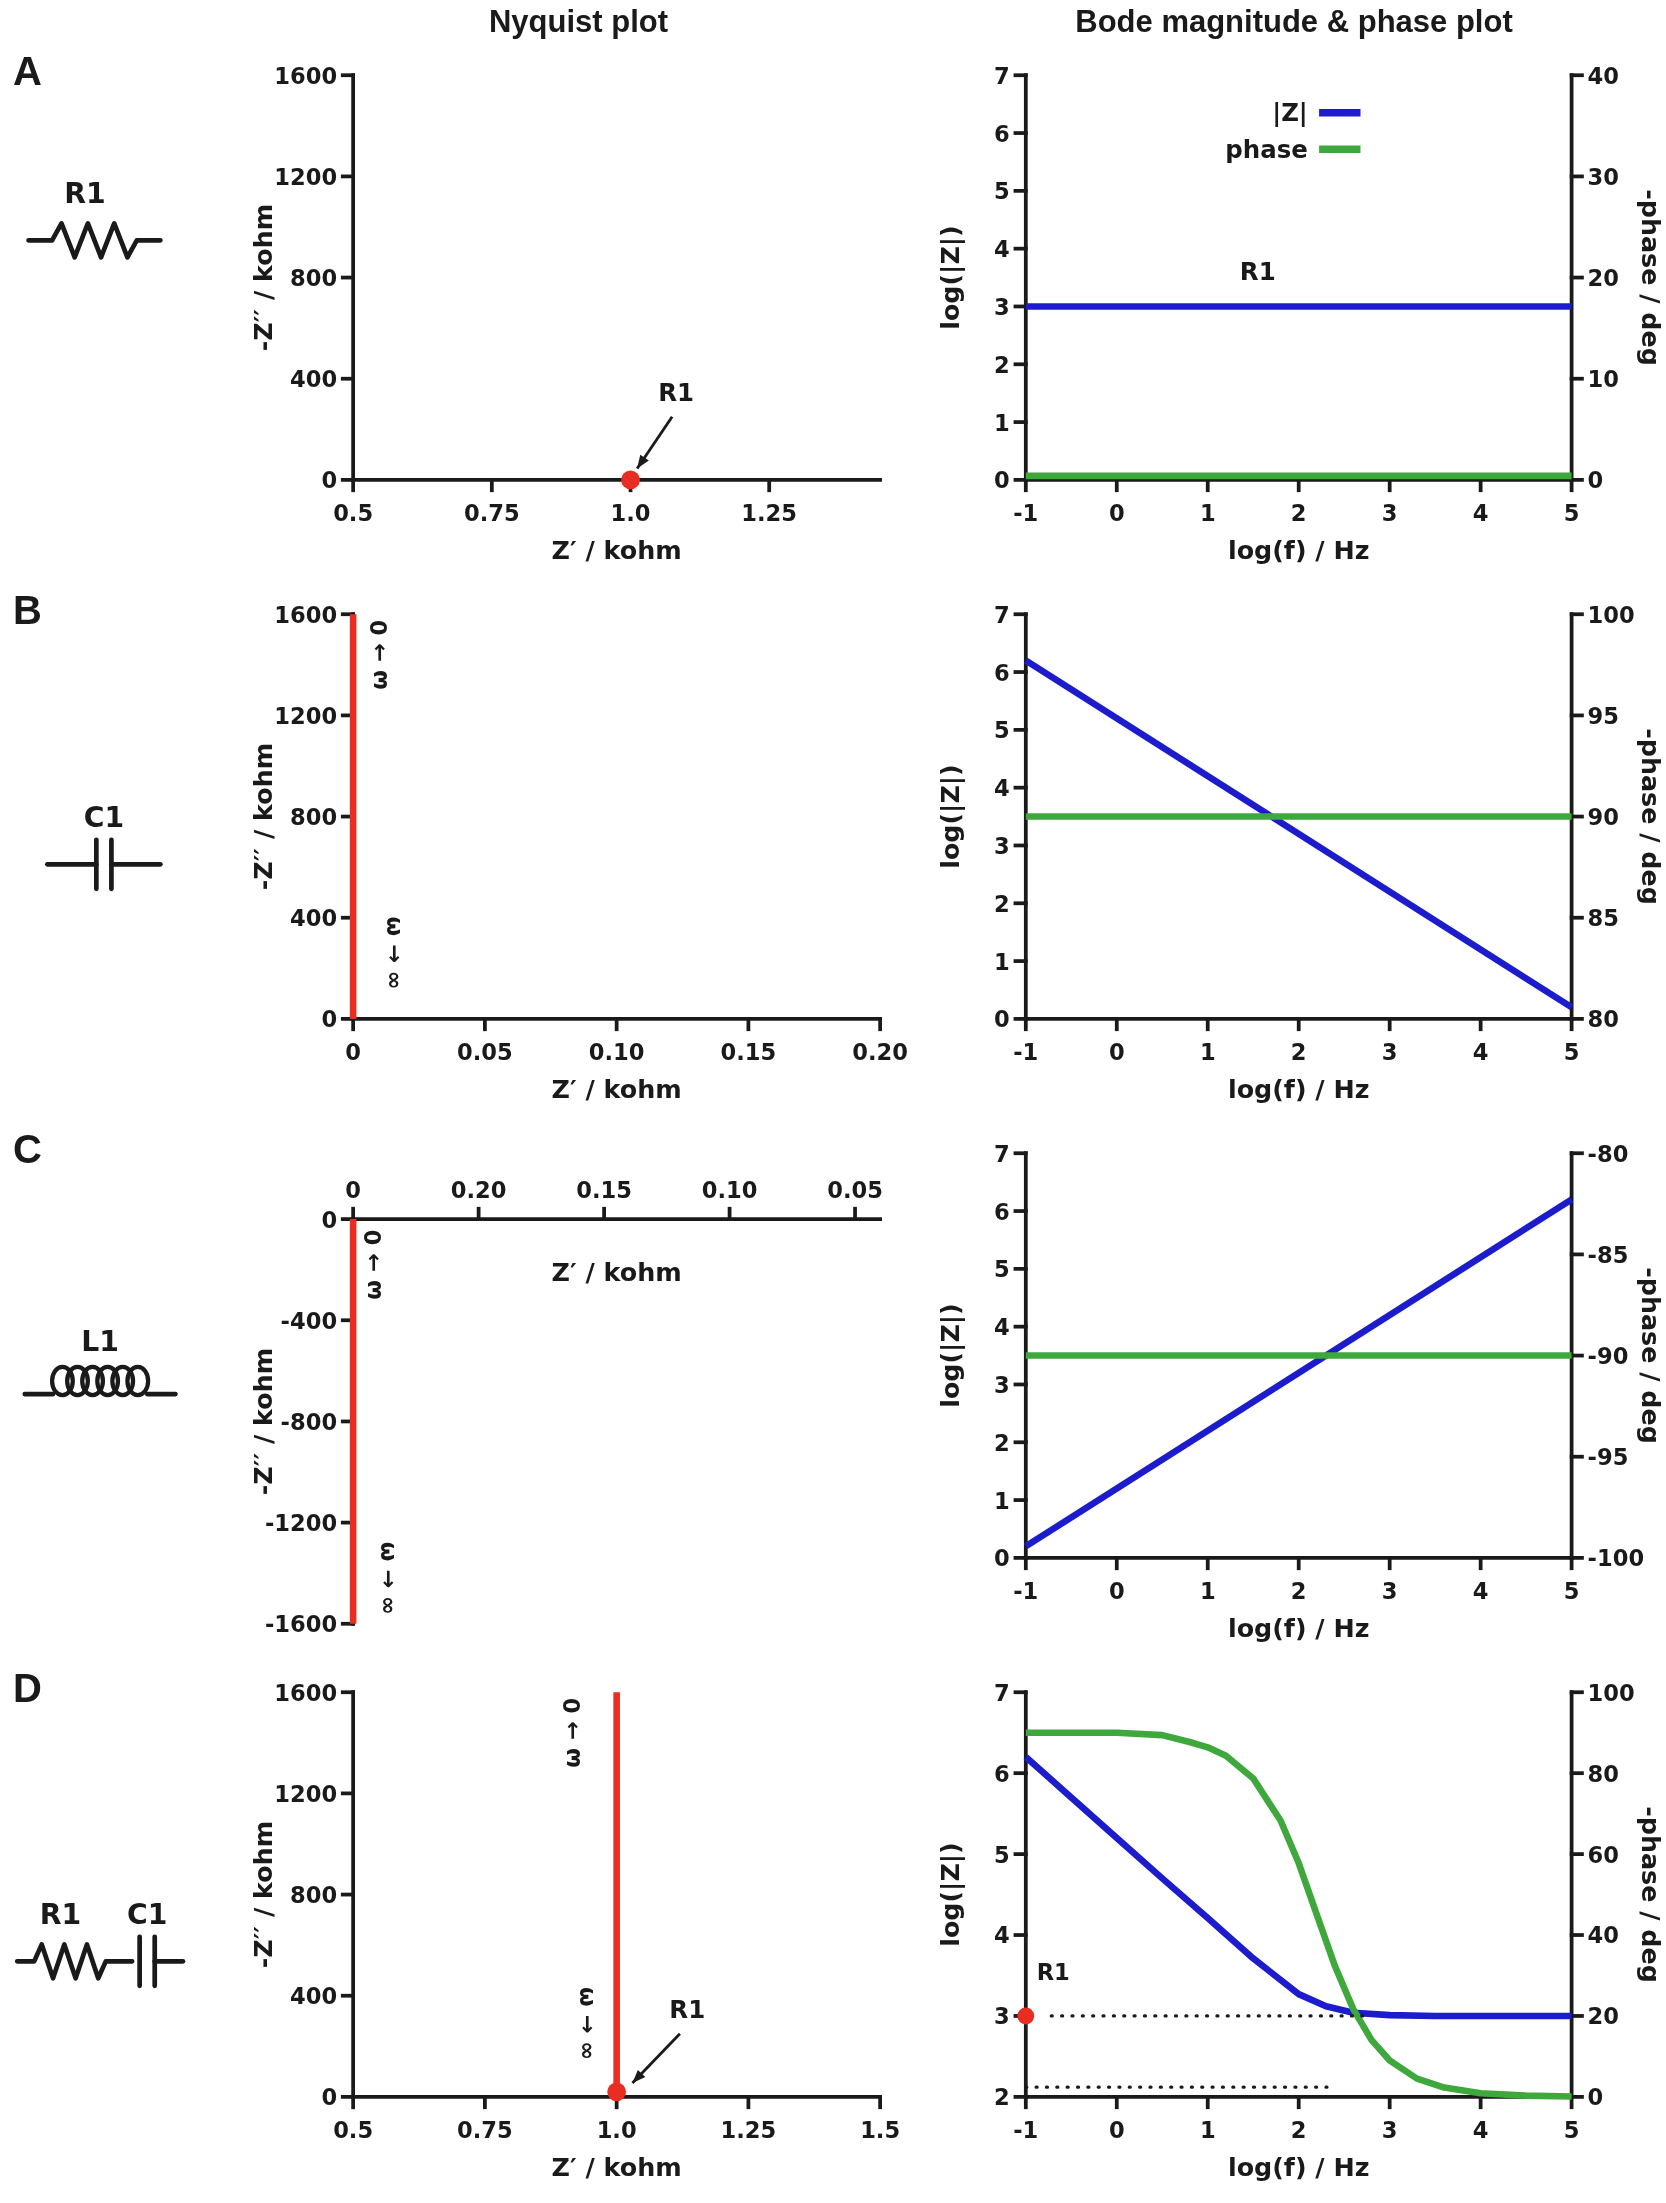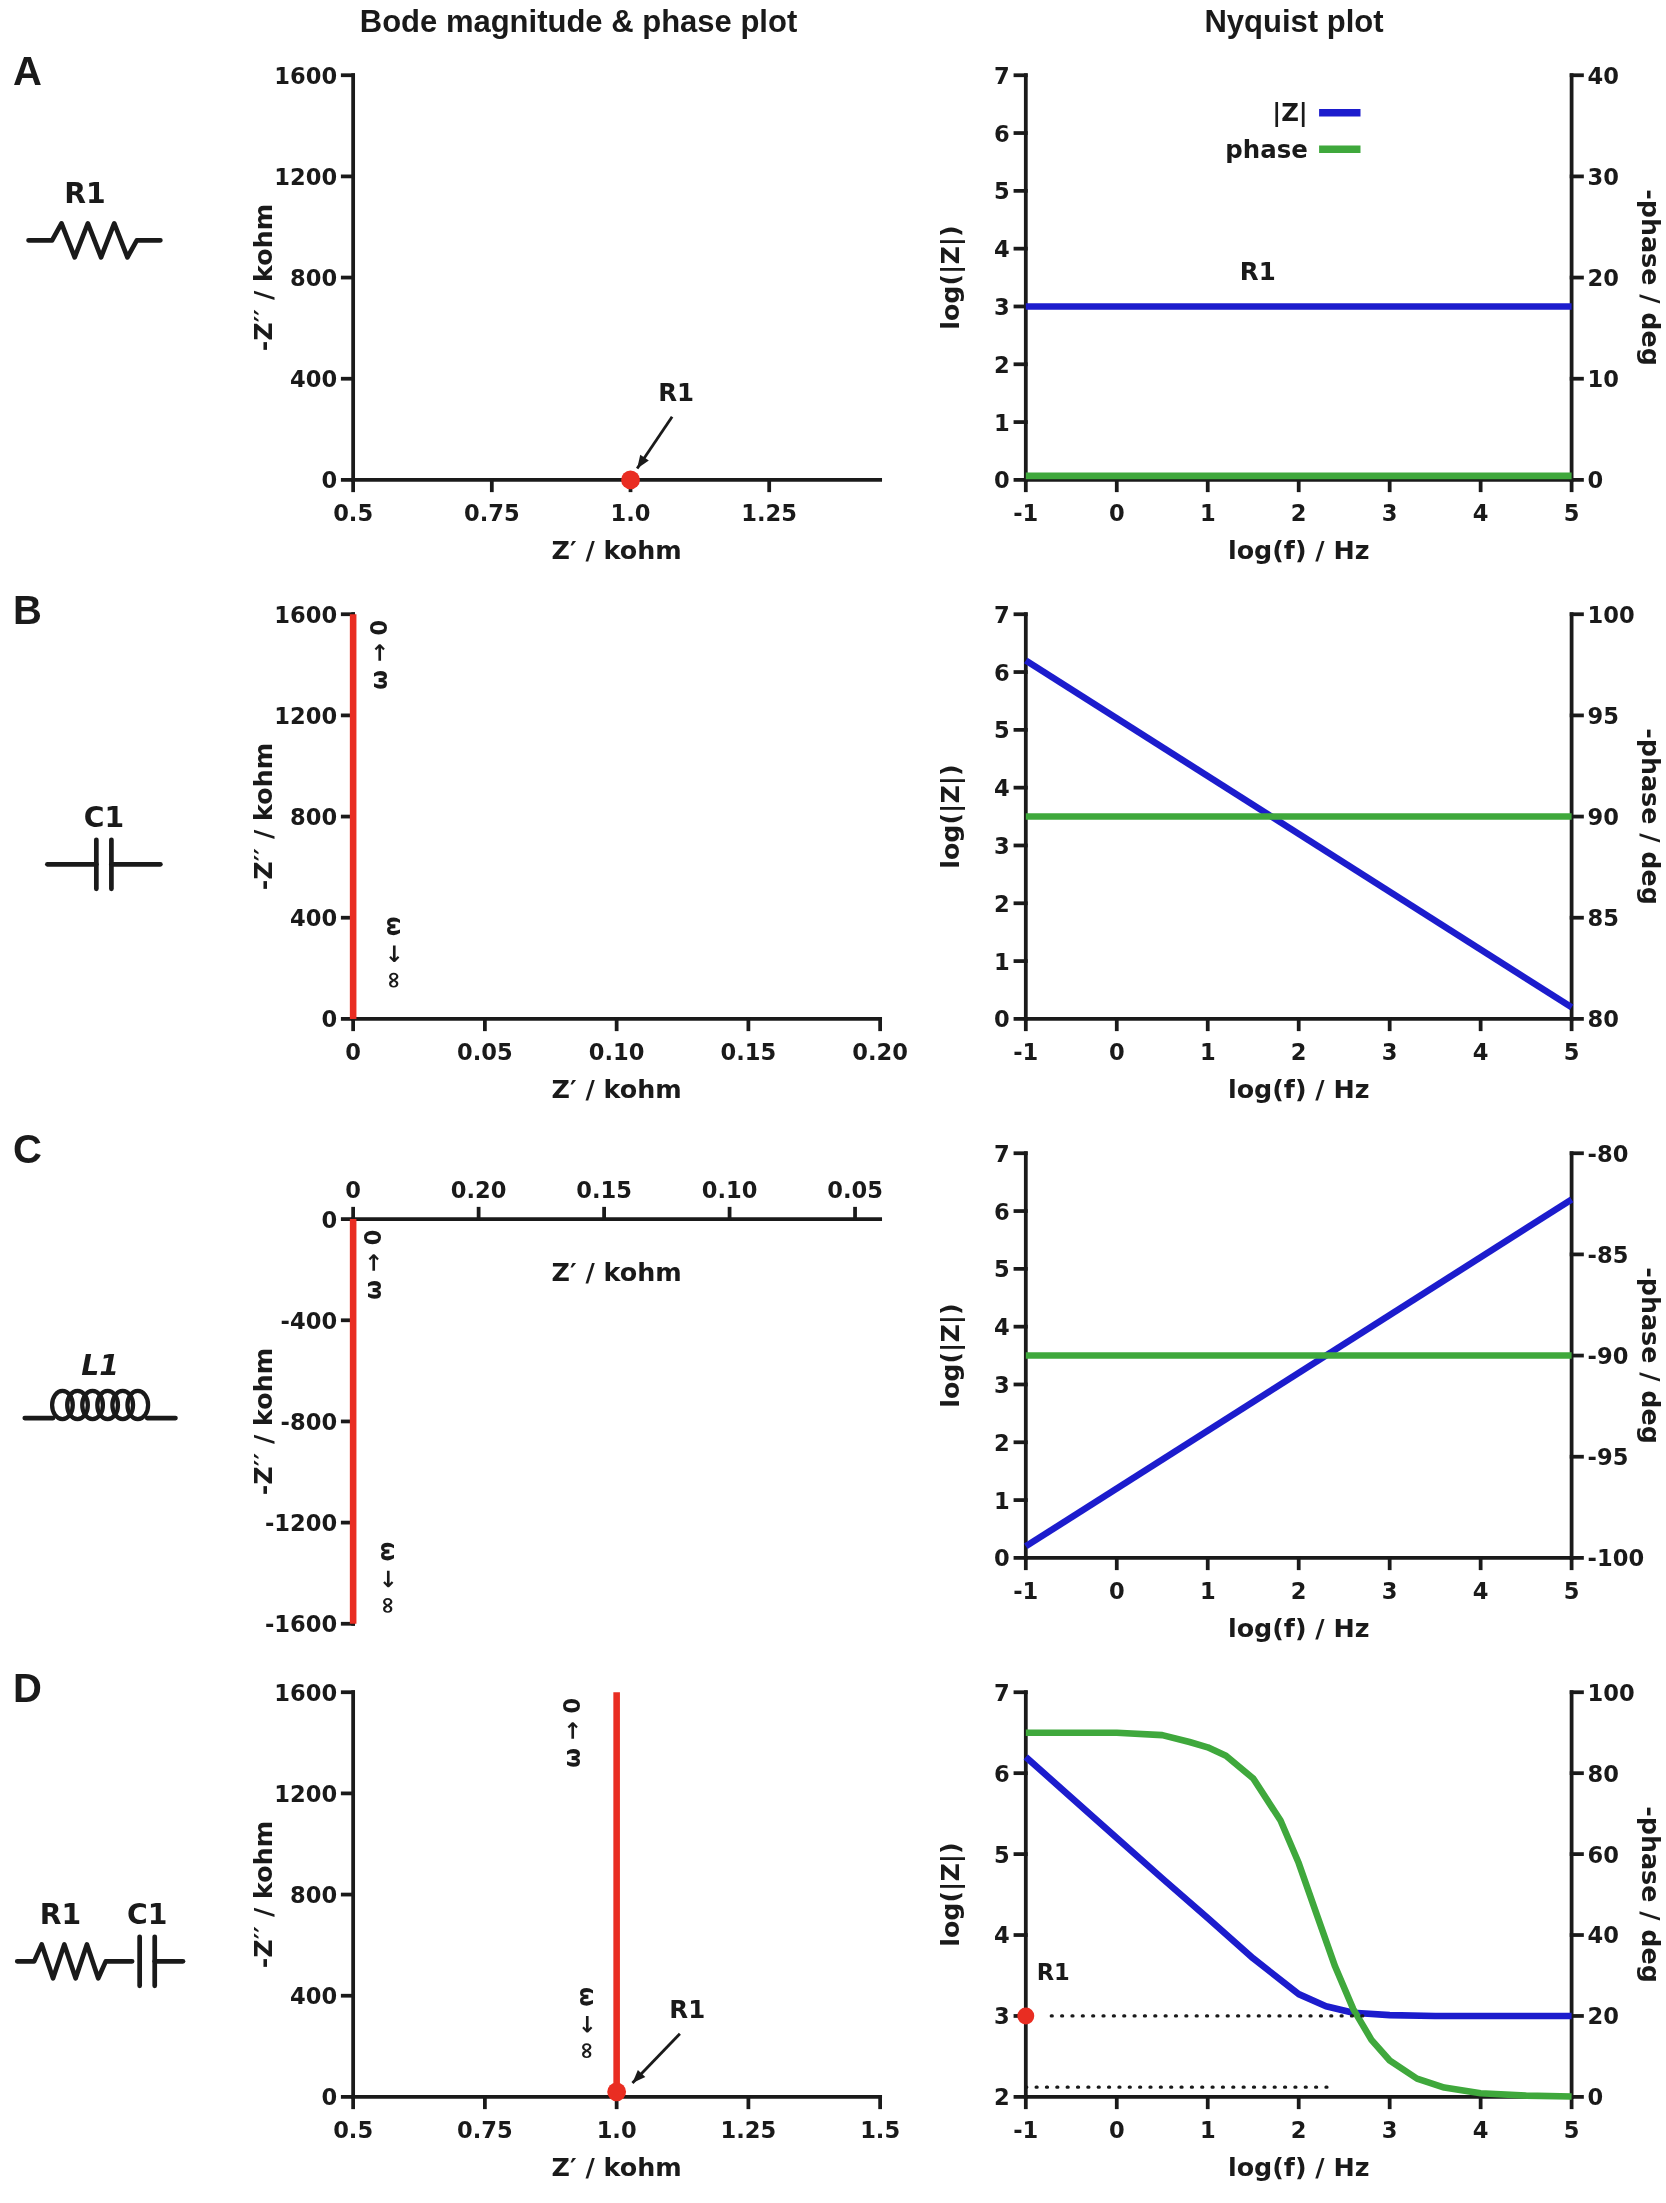--- a/index.html
+++ b/index.html
@@ -5,36 +5,36 @@
   html,body{margin:0;padding:0;background:#ffffff;}
   body{width:1667px;height:2203px;font-family:"Liberation Sans",sans-serif;color:#1a1a1a;}
   .header{display:grid;grid-template-columns:235px 687px 744px;height:43px;align-items:center;}
   .col-title{text-align:center;font-size:31px;font-weight:700;}
   .row{display:grid;grid-template-columns:235px 687px 744px;height:539px;position:relative;}
   .left-col{position:relative;}
   .panel-letter{position:absolute;top:5.6px;left:13px;font-size:40px;font-weight:700;}
   .circuit{position:absolute;left:50%;transform:translateX(-50%);}
   .circuit-a{top:122px;}
   .circuit-b{top:207px;}
-  .circuit-c{top:218px;font-style:italic;}
+  .circuit-c{top:194px;}
   .circuit-d{top:226px;}
   .plot-cell{display:flex;align-items:flex-start;justify-content:center;padding-top:3.8px;}
   svg text{font-weight:700;fill:#1a1a1a;font-family:"DejaVu Sans","Liberation Sans",sans-serif;}
   .wire{stroke:#1a1a1a;stroke-width:5;fill:none;stroke-linecap:round;stroke-linejoin:round;}
   .coil{stroke:#1a1a1a;stroke-width:4.5;fill:none;}
 </style>
 </head>
 <body>
 
 <div>
 
   <div class="header">
     <div></div>
+    <div class="col-title">Nyquist plot</div>
     <div class="col-title">Bode magnitude &amp; phase plot</div>
-    <div class="col-title">Nyquist plot</div>
   </div>
 
   <div class="row">
     <div class="left-col">
       <div class="panel-letter">A</div>
       <div class="circuit circuit-a">
         <svg width="217" height="113" viewBox="0 0 230 120">
           <text x="80" y="40" text-anchor="middle" font-size="30">R1</text>
           <polyline class="wire" points="20,80 45,80 55,62 69,98 83,62 97,98 111,62 125,98 135,80 160,80"></polyline>
         </svg>

